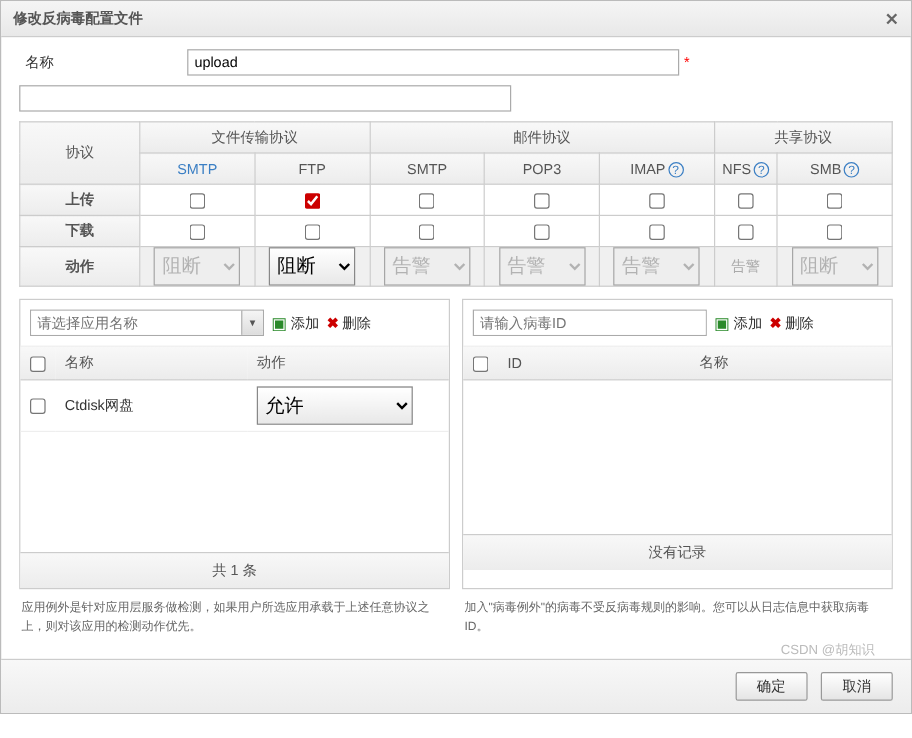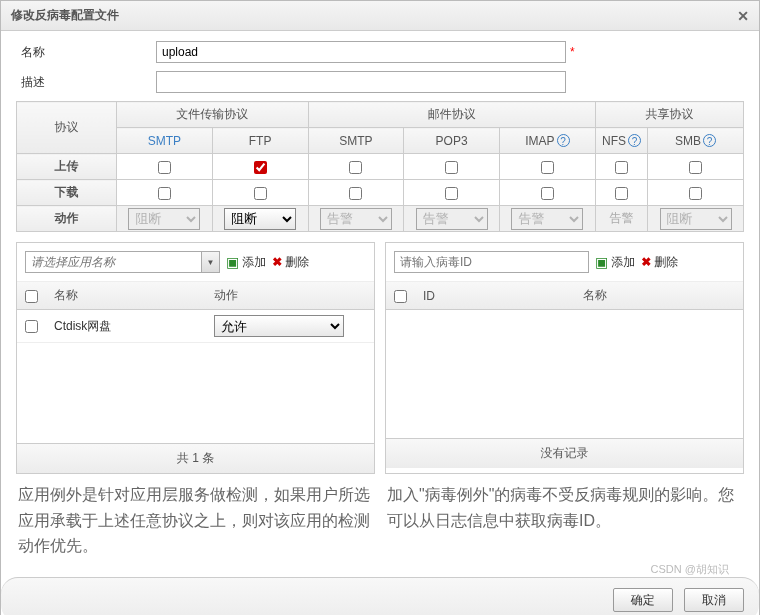--- a/index.html
+++ b/index.html
@@ -13,60 +13,59 @@
 .req { color: red; margin-left: 4px; }
 .proto-table { width: 100%; border-collapse: collapse; margin-top: 5px; margin-bottom: 10px; }
 .proto-table th, .proto-table td { border: 1px solid #ccc; text-align: center; padding: 0; height: 26px; background: #f0f0f0; font-weight: normal; color: #555; }
 .proto-table th { background: linear-gradient(#f8f8f8, #ececec); }
 .proto-table td.rowhead { background: linear-gradient(#f8f8f8, #ececec); font-weight: bold; color: #555; }
 .proto-table td.cell { background: #fff; }
 .col-narrow { width: 100px; }
 .link-blue { color: #3b7fc4; }
 .help-q { display: inline-block; width: 13px; height: 13px; line-height: 13px; border: 1px solid #3b7fc4; border-radius: 50%; color: #3b7fc4; font-size: 10px; margin-left: 2px; text-align: center; }
 input[type=checkbox] { width: 13px; height: 13px; vertical-align: middle; }
-.sel { height: 22px; border: 1px solid #888; background: linear-gradient(#fff,#e8e8e8); font-size: 13px; padding: 0 2px; }
+.sel { height: 32px; border: 1px solid #888; background: linear-gradient(#fff,#e8e8e8); font-size: 16px; padding: 0 2px; }
 .sel-wide { width: 72px; }
 .sel-dis { color: #999; background: #eee; }
 .panels { display: flex; gap: 10px; }
 .panel { flex: 1; border: 1px solid #ccc; }
 .panel-head { background: linear-gradient(#f8f8f8,#ececec); border-bottom: 1px solid #ccc; padding: 6px 10px; font-weight: bold; color: #555; }
 .panel-tools { padding: 8px; display: flex; align-items: center; gap: 6px; border-bottom: 1px solid #eee; }
 .combo { height: 22px; border: 1px solid #aaa; background: #fff; display: flex; align-items: center; }
 .combo-input { border: none; outline: none; padding: 0 5px; font-size: 12px; color: #999; height: 20px; }
 .combo-btn { width: 18px; height: 20px; background: linear-gradient(#f5f5f5,#ddd); border-left: 1px solid #aaa; display: flex; align-items: center; justify-content: center; font-size: 8px; color: #555; }
 .tool-link { display: inline-flex; align-items: center; gap: 3px; color: #333; cursor: pointer; }
 .icon-add { color: #2a8a2a; font-size: 14px; }
 .icon-del { color: #c00; font-weight: bold; }
 .grid { width: 100%; border-collapse: collapse; }
 .grid th { background: linear-gradient(#f8f8f8,#ececec); border-bottom: 1px solid #ccc; text-align: left; padding: 5px 8px; font-weight: normal; color: #555; }
 .grid td { padding: 5px 8px; border-bottom: 1px solid #eee; }
 .pager { background: linear-gradient(#f8f8f8,#ececec); border-top: 1px solid #ccc; padding: 6px 10px; text-align: center; color: #555; }
-.hint { color: #666; font-size: 16px; line-height: 1.6; padding: 8px 2px; }
-.footer { border-top: 1px solid #ccc; background: linear-gradient(#f8f8f8,#ececec); padding: 10px 15px; text-align: right; border-radius: 17px; }
+.hint { color: #666; font-size: 10px; line-height: 1.6; padding: 8px 2px; }
+.footer { border-top: 1px solid #ccc; background: linear-gradient(#f8f8f8,#ececec); padding: 10px 15px; text-align: right; }
 .btn { display: inline-block; min-width: 60px; height: 24px; line-height: 22px; border: 1px solid #999; background: linear-gradient(#fff,#e5e5e5); text-align: center; margin-left: 8px; cursor: pointer; border-radius: 2px; font-size: 12px; color: #333; }
 .watermark { position: absolute; right: 30px; bottom: 45px; color: #bbb; font-size: 11px; pointer-events: none; }
 .container { position: relative; border: 1px solid #bbb; width: 760px; }
 </style>
 </head>
 <body>
 
 <div class="container">
   <div class="titlebar">
     <span>修改反病毒配置文件</span>
     <span class="close-x">✕</span>
   </div>
 
   <div class="content">
     <div class="form-row">
       <div class="form-label">名称</div>
       <input class="form-input" value="upload" style="">
       <span class="req">*</span>
     </div>
     <div class="form-row">
-      <div class="form-label">描述</div>
       <input class="form-input" value="" style="">
     </div>
 
     <table class="proto-table">
       <tbody>
           <tr>
         <th rowspan="2" class="col-narrow">协议</th>
         <th colspan="2">文件传输协议</th>
         <th colspan="3">邮件协议</th>
         <th colspan="2">共享协议</th>
@@ -110,21 +109,21 @@
         <td style="color:#aaa"><span>告警</span></td>
         <td><select class="sel sel-wide sel-dis" disabled=""><option>阻断</option></select></td>
       </tr>
     </tbody>
       </table>
 
     <div class="panels">
       <div class="panel">
         <div class="panel-tools">
           <div class="combo" style="flex:0 0 195px">
-            <input class="combo-input" style="width: 175px; font-style: italic;" placeholder="请选择应用名称">
+            <input class="combo-input" style="width: 175px;" placeholder="请选择应用名称">
             <div class="combo-btn">▼</div>
           </div>
           <span class="tool-link">
               <span class="icon-add">▣</span>
               <span>添加</span>
             </span>
           <span class="tool-link">
               <span class="icon-del">✖</span>
               <span>删除</span>
             </span>

